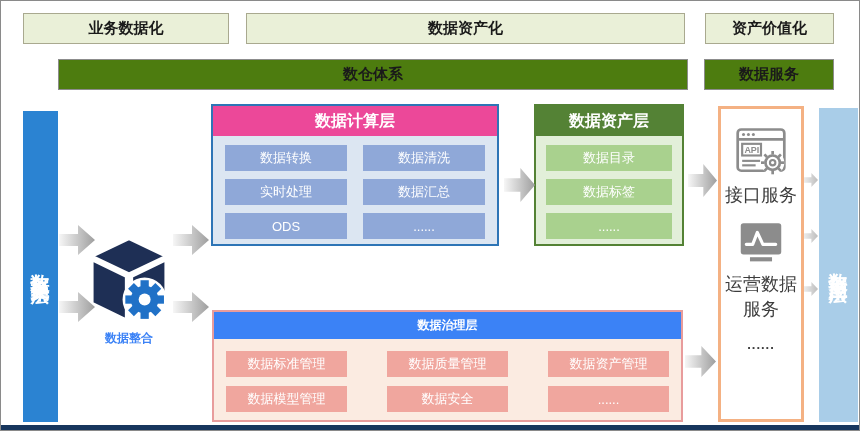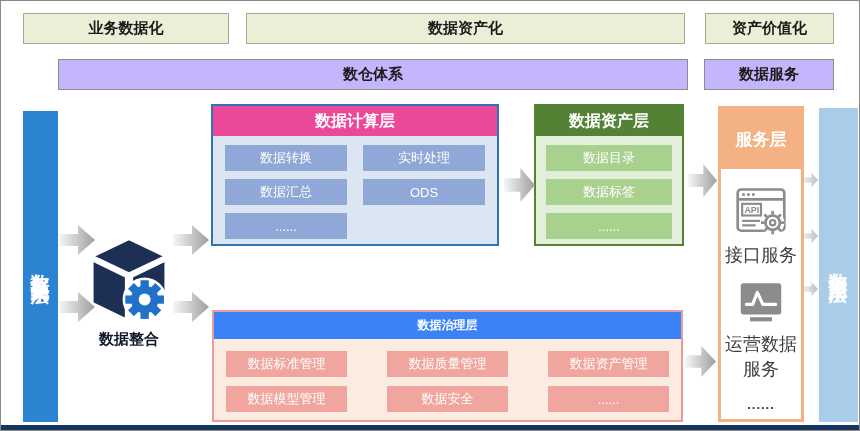--- a/index.html
+++ b/index.html
@@ -7,21 +7,21 @@
   .stage{
     position:relative;width:860px;height:431px;background:#fff;
     border:1px solid #8a8a8a;overflow:hidden;
     font-family:"Liberation Sans", sans-serif;
   }
   .abs{position:absolute;}
   
   .chip{display:flex;align-items:center;justify-content:center;
         font-size:15px;font-weight:bold;color:#1a1a1a;}
   .chip.green{background:#EAF0D8;border:1px solid #A9A98F;}
-  .chip.white{background:#c4b5fd;border:1px solid #8C8C8C;}
+  .chip.white{background:#4d7c0f;border:1px solid #8C8C8C;}
   
   .rail{display:flex;align-items:center;justify-content:center;}
   .rail span{writing-mode:vertical-rl;text-orientation:upright;
              color:#fff;font-weight:bold;font-size:19px;letter-spacing:3px;line-height:1;}
   .rail.left{background:#2B83D2;}
   .rail.right{background:#A9CDE8;}
   
   .layer{border:2px solid;}
   .layer .hd{display:flex;align-items:center;justify-content:center;
              color:#fff;font-weight:bold;font-size:16px;}
@@ -40,21 +40,21 @@
   .layer.gov .hd{background:#3b82f6;height:27px;font-size:12px;}
   .layer.gov .cells{grid-template-columns:1fr 1fr 1fr;gap:9px 40px;padding:12px 12px 8px;}
   .layer.gov .cell{background:#F0A69E;}
   .layer.service{border-color:#F4B183;background:#fff;border-width:3px;}
   .layer.service .hd{background:#F4B183;height:60px;font-size:17px;}
   .service-body{display:flex;flex-direction:column;align-items:center;padding-top:10px;justify-content:flex-end;}
   .service-label{font-size:18px;color:#3d3d3d;text-align:center;line-height:1.35;margin-top:4px;}
   .service-dots{font-size:13px;color:#3d3d3d;font-weight:bold;margin-top:16px;letter-spacing:1px;}
   .svc-icon{margin-top:8px;}
   
-  .integration-label{font-size:15px;font-weight:bold;color:#0f172a;text-align:center;}
+  .integration-label{font-size:12px;font-weight:bold;color:#3b82f6;text-align:center;}
   
   .baseline{background:#17365D;}
   .arrow{position:absolute;}
 </style>
 </head>
 <body>
 
 <div class="stage">
 
   <div class="abs chip green" style="left:22px;top:12px;width:206px;height:31px;">
@@ -103,20 +103,21 @@
         <circle r="6.5" fill="#fff"></circle>
       </g>
     </svg>
   </div>
   <div class="abs integration-label" style="left:72px;top:329px;width:112px;">数据整合</div>
 
   <div class="abs layer compute" style="left:210px;top:103px;width:288px;height:142px;">
     <div class="hd">数据计算层</div>
     <div class="cells">
       <div class="cell">数据转换</div>
+      <div class="cell">数据清洗</div>
       <div class="cell">实时处理</div>
       <div class="cell">数据汇总</div>
       <div class="cell">ODS</div>
       <div class="cell">......</div>
     </div>
   </div>
 
   <div class="abs layer asset" style="left:533px;top:103px;width:150px;height:142px;">
     <div class="hd">数据资产层</div>
     <div class="cells">
@@ -132,21 +133,20 @@
       <div class="cell">数据标准管理</div>
       <div class="cell">数据质量管理</div>
       <div class="cell">数据资产管理</div>
       <div class="cell">数据模型管理</div>
       <div class="cell">数据安全</div>
       <div class="cell">......</div>
     </div>
   </div>
 
   <div class="abs layer service" style="left:717px;top:105px;width:86px;height:316px;">
-    <div class="hd">服务层</div>
     <div class="service-body">
       <div class="svc-icon">
         <svg width="52" height="48" viewBox="0 0 58 52">
           <rect x="3" y="2" width="52" height="46" rx="4" fill="#fff" stroke="#8C8C8C" stroke-width="3"></rect>
           <line x1="3" y1="13" x2="55" y2="13" stroke="#8C8C8C" stroke-width="3"></line>
           <circle cx="9.5" cy="7.5" r="1.7" fill="#8C8C8C"></circle>
           <circle cx="15" cy="7.5" r="1.7" fill="#8C8C8C"></circle>
           <circle cx="20.5" cy="7.5" r="1.7" fill="#8C8C8C"></circle>
           <rect x="8" y="18" width="21" height="13" fill="none" stroke="#8C8C8C" stroke-width="2.4"></rect>
           <text x="10.5" y="28.5" font-size="10" font-weight="bold" fill="#8C8C8C" font-family="Liberation Sans, sans-serif">API</text>

